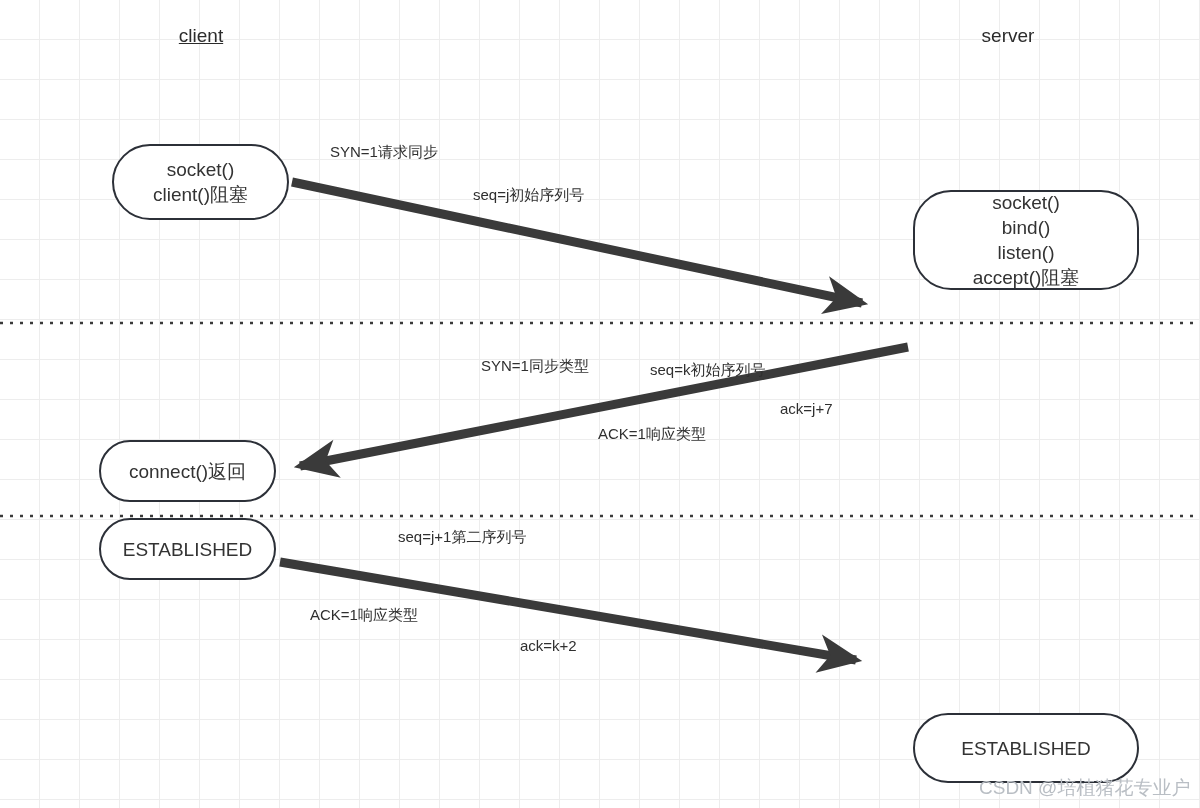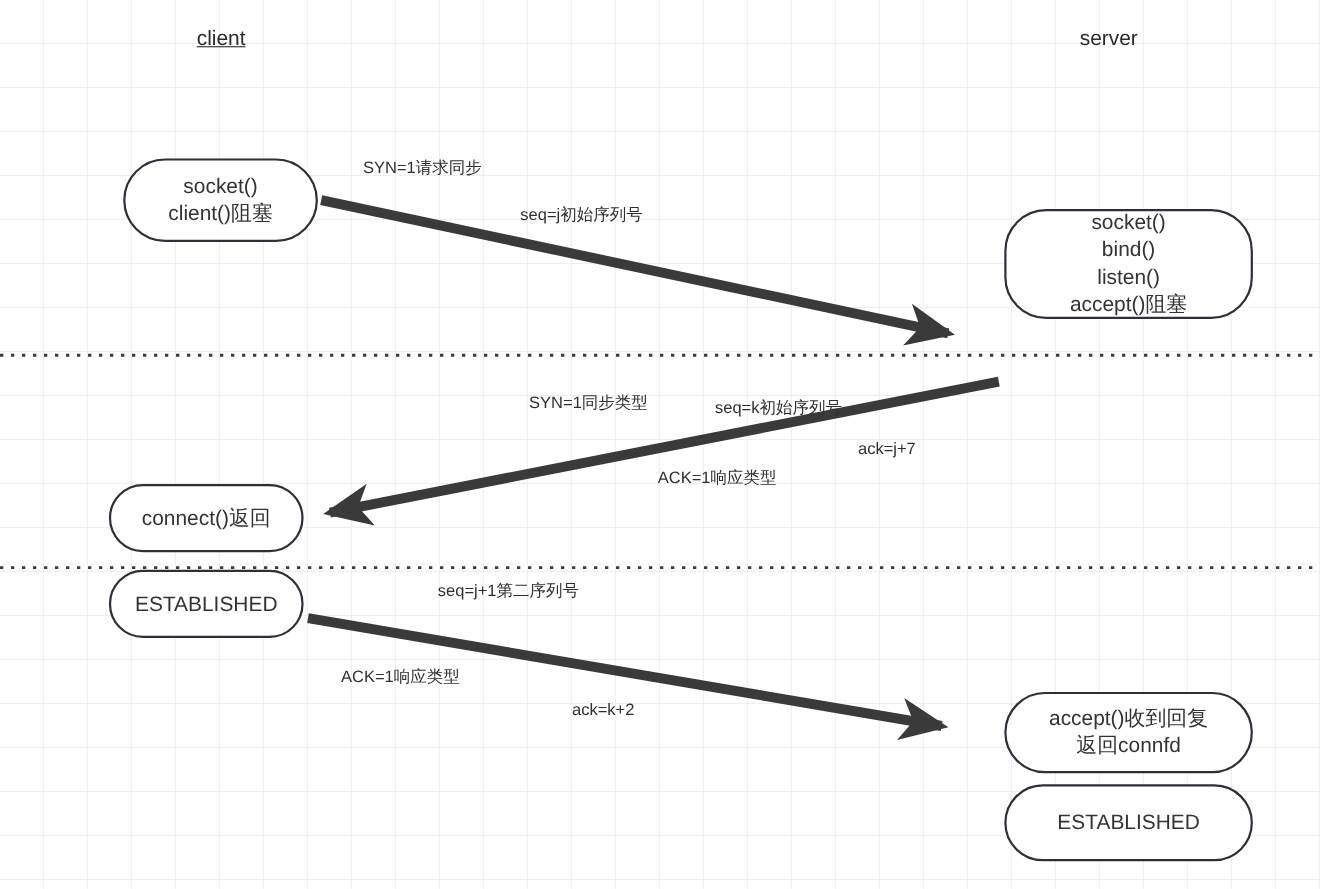--- a/index.html
+++ b/index.html
@@ -104,35 +104,32 @@
   </div>
 
   <div class="node-box" style="left:99px; top:440px; width:177px; height:62px;">
     <span class="line">connect()返回</span>
   </div>
 
   <div class="node-box" style="left:99px; top:518px; width:177px; height:62px;">
     <span class="line">ESTABLISHED</span>
   </div>
 
-  <div class="node-box" style="left:913px; top:629px; width:226px; height:74px;">
-    <span class="line">accept()收到回复</span>
-    <span class="line">返回connfd</span>
-  </div>
 
   <div class="node-box" style="left:913px; top:713px; width:226px; height:70px;">
     <span class="line">ESTABLISHED</span>
   </div>
 
   <div class="edge-label" style="left:330px; top:143px;">SYN=1请求同步</div>
   <div class="edge-label" style="left:473px; top:186px;">seq=j初始序列号</div>
 
   <div class="edge-label" style="left:650px; top:334px;margin-top:27px;">seq=k初始序列号</div>
   <div class="edge-label" style="left:481px; top:357px;">SYN=1同步类型</div>
   <div class="edge-label" style="left:598px; top:425px;">ACK=1响应类型</div>
   <div class="edge-label" style="left:780px; top:400px;">ack=j+7</div>
 
   <div class="edge-label" style="left:375px; top:528px;margin-left:23px;">seq=j+1第二序列号</div>
   <div class="edge-label" style="left:310px; top:606px;">ACK=1响应类型</div>
   <div class="edge-label" style="left:520px; top:637px;">ack=k+2</div>
 
+  <div class="watermark" style="left:979px; top:775px;">CSDN @培植猪花专业户</div>
 
 </div>
 
 </body></html>

